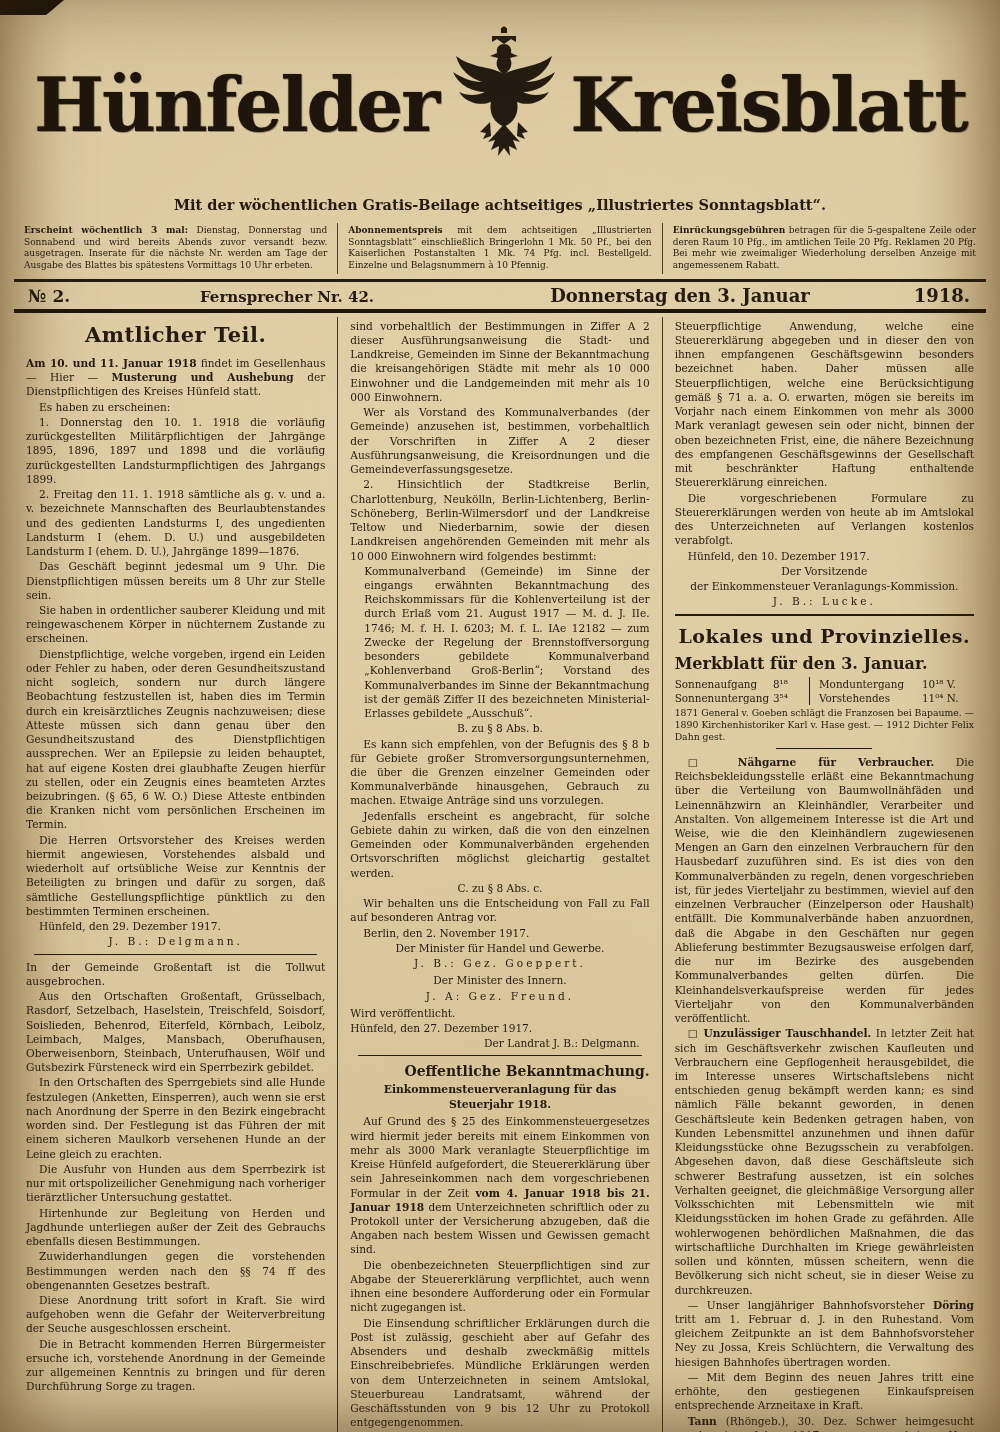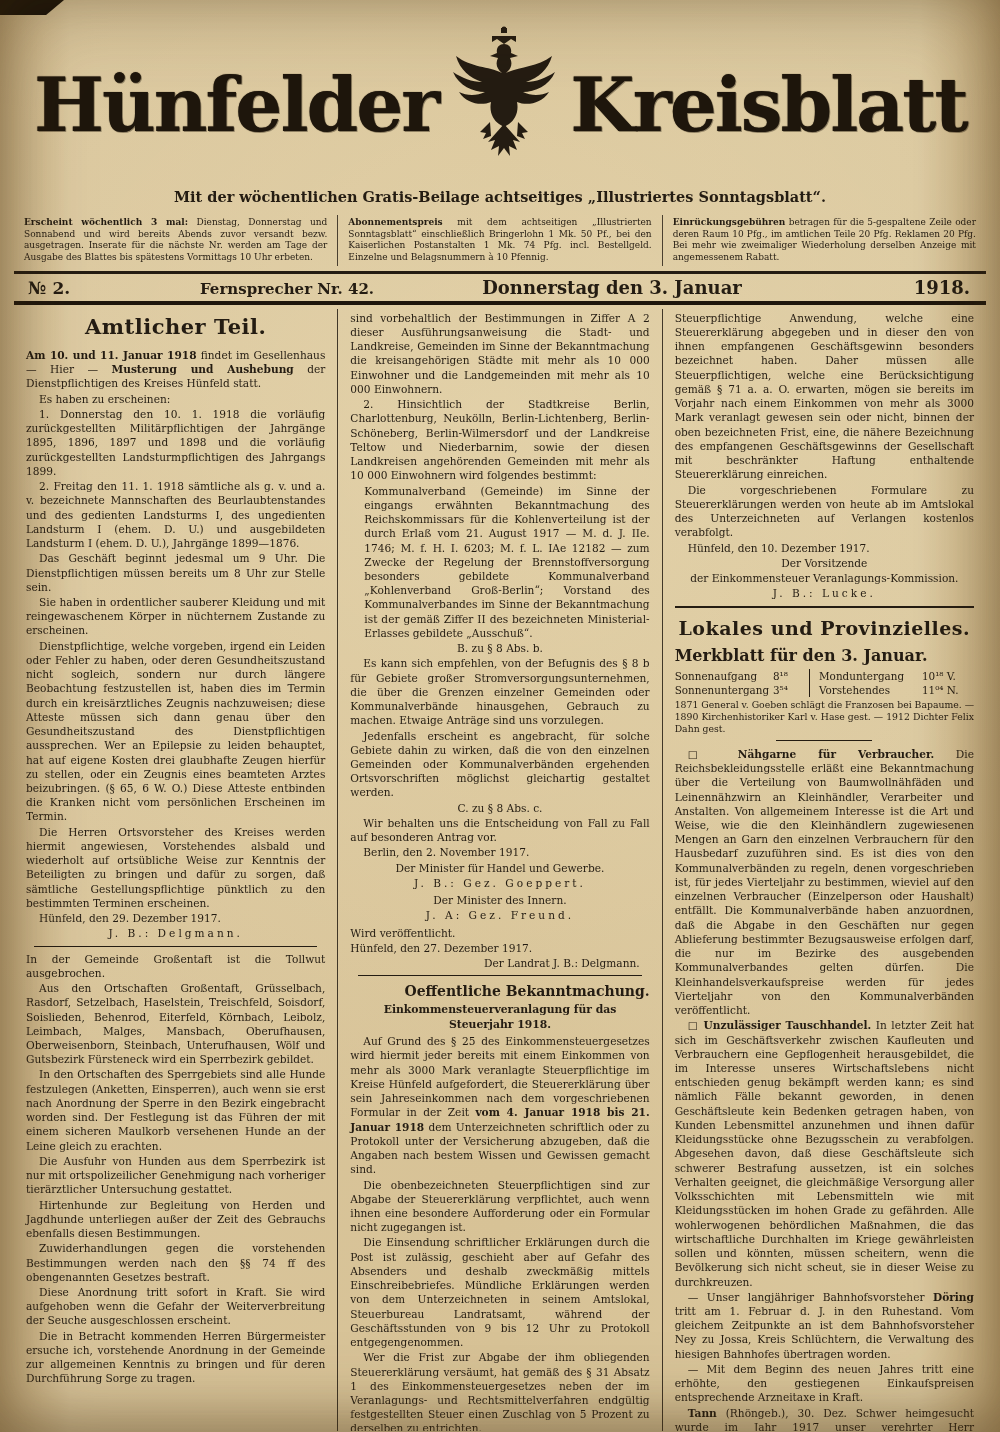--- a/index.html
+++ b/index.html
@@ -16,33 +16,33 @@
     box-shadow:inset 0 0 90px rgba(70,48,14,.38), inset 0 -14px 40px rgba(60,40,10,.25);}
   .scan-artifact{position:absolute;left:0;top:0;width:64px;height:15px;background:#17110a;
     clip-path:polygon(0 0,100% 0,72% 100%,0 100%);}
   
   .masthead{display:flex;align-items:center;justify-content:space-between;
     padding:26px 48px 0 34px;height:158px;}
   .mast-title{font-size:74px;font-weight:bold;letter-spacing:-2px;color:#1e160c;
     text-shadow:0 0 1px rgba(30,20,8,.8), 1px 1px 0 rgba(30,20,8,.35);
     font-family:"DejaVu Serif",serif;white-space:nowrap;}
   .eagle{width:132px;height:150px;flex:0 0 auto;margin-top:-8px;}
-  .subtitle{text-align:center;font-weight:bold;font-size:14.5px;margin-top:4px;color:#241c12;}
+  .subtitle{text-align:center;font-weight:bold;font-size:14.5px;margin-top:12px;color:#241c12;}
   
   .info-row{display:flex;margin:10px 14px 0 14px;}
   .info-box{flex:1;font-size:9px;line-height:1.3;text-align:justify;padding:2px 10px;
     hyphens:auto;-webkit-hyphens:auto;}
   .info-box + .info-box{border-left:1px solid rgba(36,28,18,.8);}
   .info-box b{font-size:9px;}
   
   .rule-med{border:0;border-top:3px solid #241c12;margin:5px 14px 0 14px;height:0;}
   .dateline{display:flex;align-items:baseline;margin:3px 14px;}
   .dl-issue{width:14%;font-weight:bold;font-size:17px;padding-left:14px;}
   .dl-phone{width:27%;font-weight:bold;font-size:15px;text-align:center;}
-  .dl-date{width:42%;font-weight:bold;font-size:18px;text-align:center;}
+  .dl-date{width:42%;font-weight:bold;font-size:18px;text-align:right;}
   .dl-year{width:17%;font-weight:bold;font-size:18px;text-align:right;padding-right:16px;}
   .rule-thick{border:0;border-top:4px solid #1e160c;margin:2px 14px 0 14px;height:0;}
   
   .body-wrap{position:relative;display:flex;margin:4px 14px 12px 14px;height:1122px;overflow:hidden;}
   .col{width:33.333%;padding:2px 12px 0 12px;overflow:hidden;
     font-size:10.6px;line-height:1.345;hyphens:auto;-webkit-hyphens:auto;}
   .col + .col{border-left:1px solid rgba(36,28,18,.85);}
   .para{margin:0 0 1px 0;}
   .h1{font-size:21px;font-weight:bold;text-align:center;margin:2px 0 7px 0;letter-spacing:.5px;}
   .h1b{font-size:19px;font-weight:bold;text-align:center;margin:8px 0 3px 0;letter-spacing:.5px;}
@@ -142,20 +142,21 @@
         <div class="para p">Aus den Ortschaften Großentaft, Grüsselbach, Rasdorf, Setzelbach, Haselstein, Treischfeld, Soisdorf, Soislieden, Behenrod, Eiterfeld, Körnbach, Leibolz, Leimbach, Malges, Mansbach, Oberufhausen, Oberweisenborn, Steinbach, Unterufhausen, Wölf und Gutsbezirk Fürsteneck wird ein Sperrbezirk gebildet.</div>
         <div class="para p">In den Ortschaften des Sperrgebiets sind alle Hunde festzulegen (Anketten, Einsperren), auch wenn sie erst nach Anordnung der Sperre in den Bezirk eingebracht worden sind. Der Festlegung ist das Führen der mit einem sicheren Maulkorb versehenen Hunde an der Leine gleich zu erachten.</div>
         <div class="para p">Die Ausfuhr von Hunden aus dem Sperrbezirk ist nur mit ortspolizeilicher Genehmigung nach vorheriger tierärztlicher Untersuchung gestattet.</div>
         <div class="para p">Hirtenhunde zur Begleitung von Herden und Jagdhunde unterliegen außer der Zeit des Gebrauchs ebenfalls diesen Bestimmungen.</div>
         <div class="para p">Zuwiderhandlungen gegen die vorstehenden Bestimmungen werden nach den §§ 74 ff des obengenannten Gesetzes bestraft.</div>
         <div class="para p">Diese Anordnung tritt sofort in Kraft. Sie wird aufgehoben wenn die Gefahr der Weiterverbreitung der Seuche ausgeschlossen erscheint.</div>
         <div class="para p">Die in Betracht kommenden Herren Bürgermeister ersuche ich, vorstehende Anordnung in der Gemeinde zur allgemeinen Kenntnis zu bringen und für deren Durchführung Sorge zu tragen.</div>
       </div>
     <div class="col" lang="de">
         <div class="para p0">sind vorbehaltlich der Bestimmungen in Ziffer A 2 dieser Ausführungsanweisung die Stadt- und Landkreise, Gemeinden im Sinne der Bekanntmachung die kreisangehörigen Städte mit mehr als 10 000 Einwohner und die Landgemeinden mit mehr als 10 000 Einwohnern.</div>
+        <div class="para p">Wer als Vorstand des Kommunalverbandes (der Gemeinde) anzusehen ist, bestimmen, vorbehaltlich der Vorschriften in Ziffer A 2 dieser Ausführungsanweisung, die Kreisordnungen und die Gemeindeverfassungsgesetze.</div>
         <div class="para p">2. Hinsichtlich der Stadtkreise Berlin, Charlottenburg, Neukölln, Berlin-Lichtenberg, Berlin-Schöneberg, Berlin-Wilmersdorf und der Landkreise Teltow und Niederbarnim, sowie der diesen Landkreisen angehörenden Gemeinden mit mehr als 10 000 Einwohnern wird folgendes bestimmt:</div>
         <div class="para pind">Kommunalverband (Gemeinde) im Sinne der eingangs erwähnten Bekanntmachung des Reichskommissars für die Kohlenverteilung ist der durch Erlaß vom 21. August 1917 — M. d. J. IIe. 1746; M. f. H. I. 6203; M. f. L. IAe 12182 — zum Zwecke der Regelung der Brennstoffversorgung besonders gebildete Kommunalverband „Kohlenverband Groß-Berlin“; Vorstand des Kommunalverbandes im Sinne der Bekanntmachung ist der gemäß Ziffer II des bezeichneten Ministerial-Erlasses gebildete „Ausschuß“.</div>
         <div class="para pc">B. zu § 8 Abs. b.</div>
         <div class="para p">Es kann sich empfehlen, von der Befugnis des § 8 b für Gebiete großer Stromversorgungsunternehmen, die über die Grenzen einzelner Gemeinden oder Kommunalverbände hinausgehen, Gebrauch zu machen. Etwaige Anträge sind uns vorzulegen.</div>
         <div class="para p">Jedenfalls erscheint es angebracht, für solche Gebiete dahin zu wirken, daß die von den einzelnen Gemeinden oder Kommunalverbänden ergehenden Ortsvorschriften möglichst gleichartig gestaltet werden.</div>
         <div class="para pc">C. zu § 8 Abs. c.</div>
         <div class="para p">Wir behalten uns die Entscheidung von Fall zu Fall auf besonderen Antrag vor.</div>
         <div class="para p">Berlin, den 2. November 1917.</div>
         <div class="para pc">Der Minister für Handel und Gewerbe.</div>
         <div class="para sig">J. B.: Gez. Goeppert.</div>

